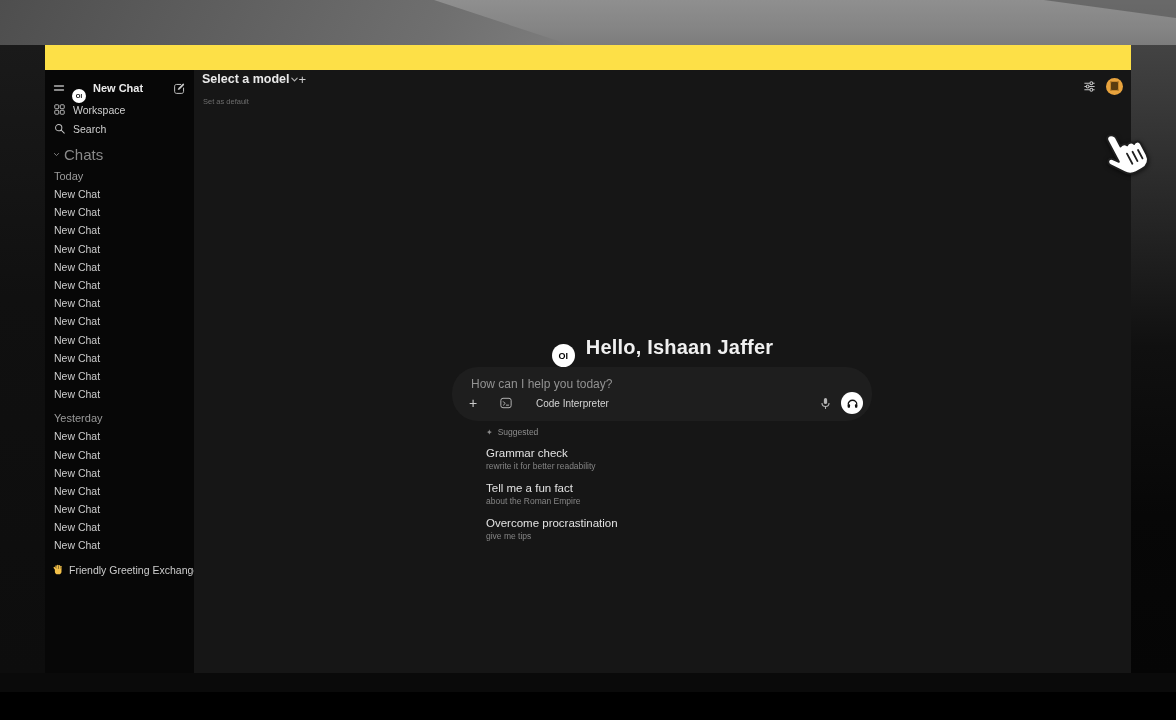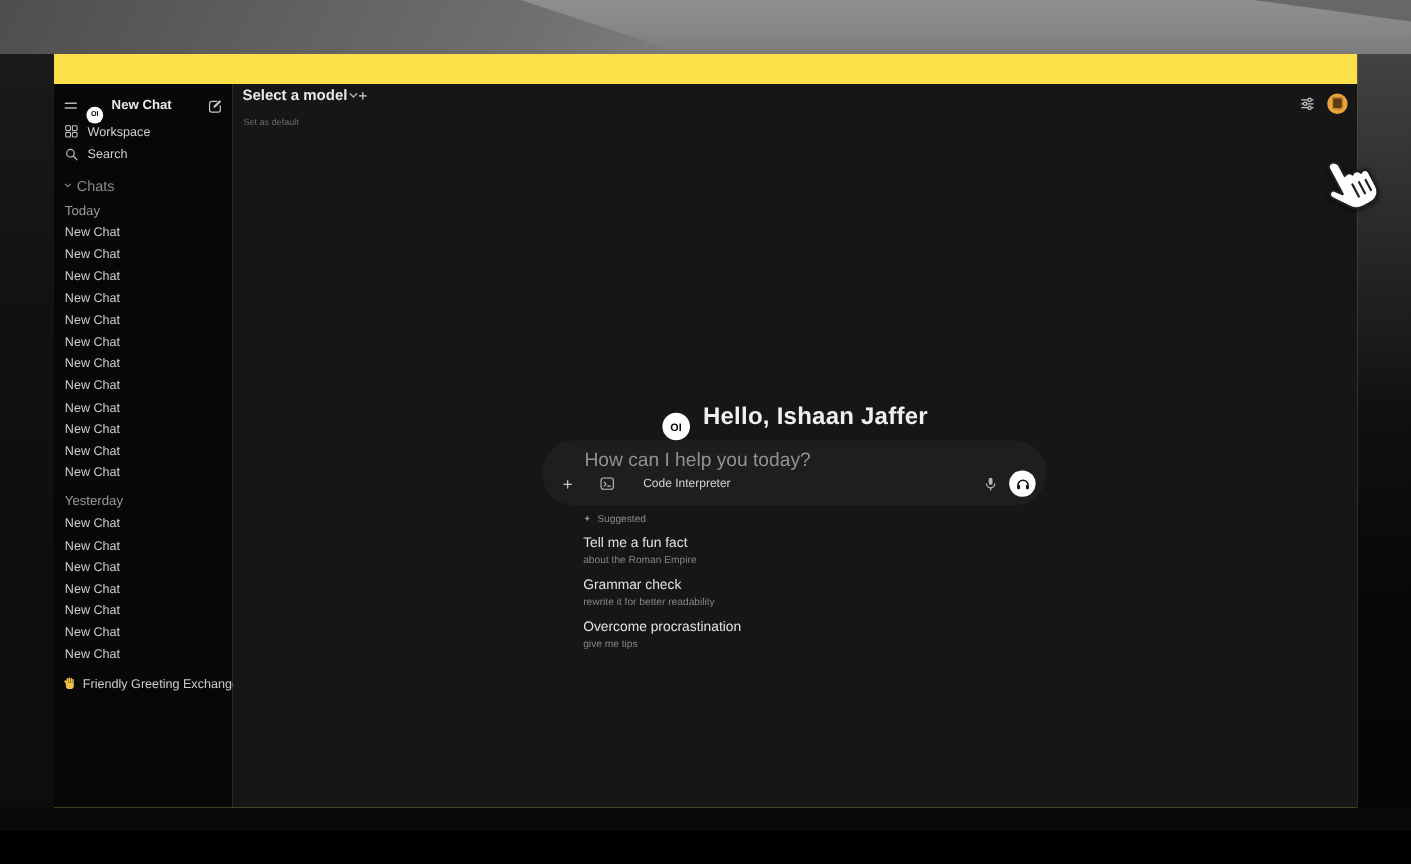--- a/index.html
+++ b/index.html
@@ -26,22 +26,22 @@
   .main{position:absolute;left:149px;top:25px;width:937px;height:603px;background:#161616;}
   
   .sb-header{display:flex;align-items:center;gap:7px;height:24px;}
   .sb-title{font-size:11px;font-weight:700;color:#ebebeb;white-space:nowrap;}
   .logo-circle{width:14px;height:14px;border-radius:50%;background:#fff;color:#000;
     display:flex;align-items:center;justify-content:center;font-size:6px;font-weight:700;flex:0 0 auto;margin-top:16px;}
   .sb-spacer{flex:1;}
   .icon{display:inline-flex;align-items:center;justify-content:center;flex:0 0 auto;}
   .sb-row{display:flex;align-items:center;gap:8px;height:19px;font-size:10.5px;font-weight:500;
     color:#d0d0d0;cursor:pointer;padding-left:1px;}
-  .sb-chats{display:flex;gap:4px;margin-top:10px;height:13px;
-    font-size:12px;color:#8a8a8a;}
+  .sb-chats{display:flex;align-items:center;gap:4px;margin-top:10px;height:13px;
+    font-size:15px;color:#8a8a8a;}
   .sb-group{font-size:11px;color:#9a9a9a;height:14px;display:flex;align-items:center;
     margin-top:8px;padding-left:1px;}
   .sb-list{list-style:none;margin:2px 0 0 0;padding:0;}
   .sb-list li{height:18.2px;display:flex;align-items:center;font-size:10.5px;color:#cdcdcd;
     padding-left:1px;cursor:pointer;white-space:nowrap;}
   .sb-special{display:flex;align-items:center;gap:5px;height:18px;margin-top:6px;
     font-size:10.5px;color:#cdcdcd;cursor:pointer;white-space:nowrap;}
   
   .model-row{position:absolute;left:8px;top:1px;display:flex;align-items:center;gap:0;height:16px;justify-content:center;}
   .model-label{font-size:12.5px;font-weight:700;color:#e9e9e9;white-space:nowrap;}
@@ -53,21 +53,21 @@
     background:#5a3c10;border-radius:2px;box-shadow:inset 0 0 0 1px #c8892c;}
   
   .greeting{position:absolute;left:0;right:0;top:258px;display:flex;align-items:center;
     justify-content:center;gap:11px;}
   .greeting .logo-circle{width:23px;height:23px;font-size:9px;}
   .greeting-text{font-size:20px;font-weight:600;color:#f0f0f0;letter-spacing:.2px;}
   
   .input-card{position:absolute;left:258px;top:297px;width:420px;height:54px;background:#1e1e1e;
     border-radius:26px;box-sizing:border-box;}
   .chat-input{position:absolute;left:17px;top:7px;width:370px;height:18px;background:transparent;
-    border:none;outline:none;font-family:"Liberation Sans",sans-serif;font-size:16px;color:#c5c5c5;margin-left:16px;}
+    border:none;outline:none;font-family:"Liberation Sans",sans-serif;font-size:12px;color:#c5c5c5;}
   .chat-input::placeholder{color:#929292;}
   .input-controls{position:absolute;left:13px;right:9px;bottom:6px;height:24px;
     display:flex;align-items:center;}
   .plus-btn{font-size:14px;color:#cccccc;width:16px;text-align:center;cursor:pointer;line-height:1;}
   .ci-chip{display:flex;align-items:center;gap:24px;margin-left:19px;cursor:pointer;}
   .ci-label{font-size:10px;font-weight:500;color:#d4d4d4;white-space:nowrap;}
   .mic-btn{margin-left:auto;cursor:pointer;}
   .hp-btn{width:22px;height:22px;border-radius:50%;background:#fff;display:flex;align-items:center;
     justify-content:center;margin-left:9px;cursor:pointer;}
   
@@ -257,27 +257,27 @@
       </div>
 
       <div class="suggested">
         <div class="sug-header">
           <span class="sug-star">✦</span>
           <span>Suggested</span>
         </div>
         <div class="sug-list">
 
             <div class="sug-item">
+              <div class="sug-title">Grammar check</div>
+              <div class="sug-sub">rewrite it for better readability</div>
+            </div>
+
+            <div class="sug-item">
               <div class="sug-title">Tell me a fun fact</div>
               <div class="sug-sub">about the Roman Empire</div>
-            </div>
-
-            <div class="sug-item">
-              <div class="sug-title">Grammar check</div>
-              <div class="sug-sub">rewrite it for better readability</div>
             </div>
 
             <div class="sug-item">
               <div class="sug-title">Overcome procrastination</div>
               <div class="sug-sub">give me tips</div>
             </div>
           </div>
       </div>
 
     </div>

